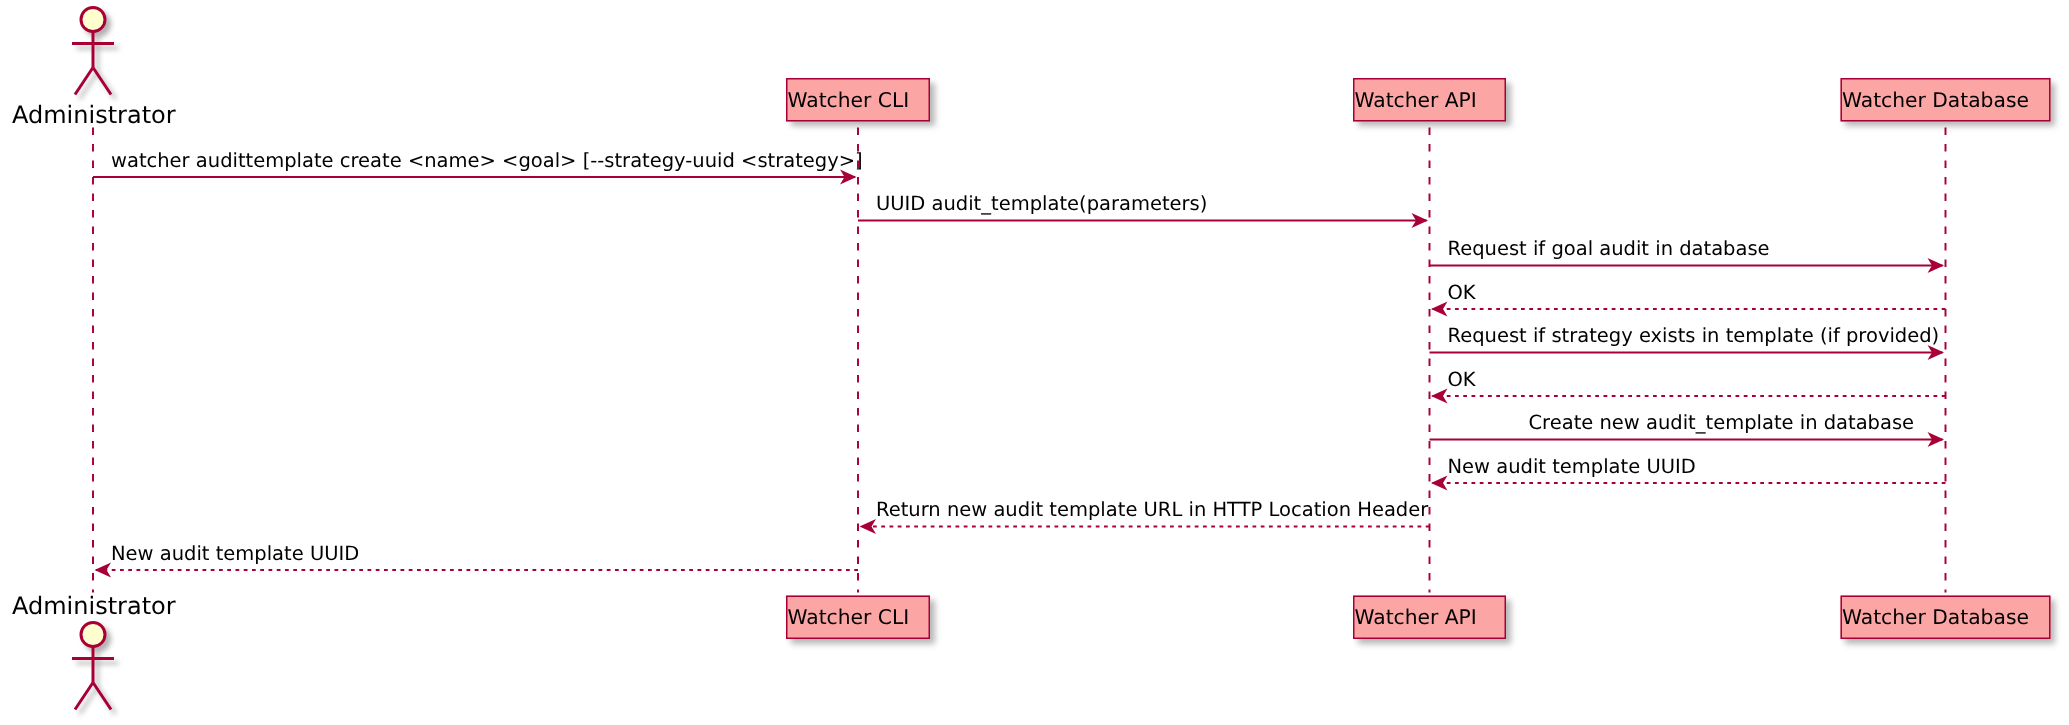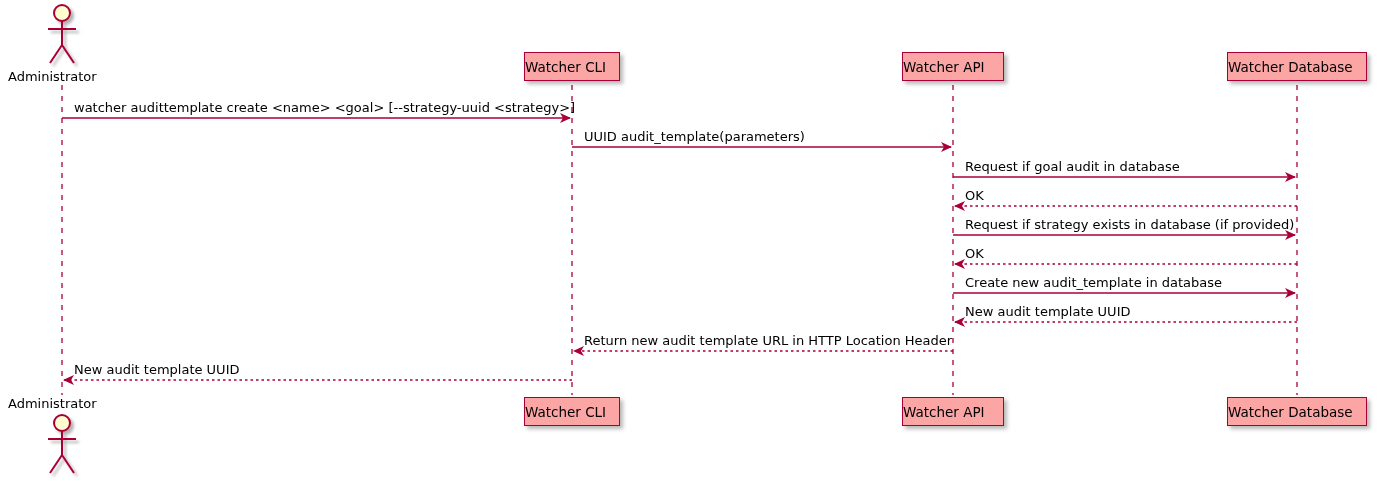--- a/index.html
+++ b/index.html
@@ -22,21 +22,21 @@
   }
   .lbl {
     position: absolute;
     font-family: "DejaVu Sans", sans-serif;
     font-size: 13px;
     color: #000000;
     white-space: nowrap;
     line-height: 14px;
   }
   .msg-label { font-size: 13px; }
-  .actor-label { font-size: 13px; }
+  .actor-label { font-size: 16px; }
   .participant-box {
     position: absolute;
     background: #fca5a5;
     border: 1.5px solid #A80036;
     box-shadow: 3px 3px 4px rgba(0,0,0,0.28);
     box-sizing: border-box;
     display: flex;
     align-items: center;
   }
   .participant-box span {
@@ -112,23 +112,23 @@
       </g>
       <g>
         <line x1="572" y1="380" x2="64" y2="380" stroke="#A80036" stroke-width="1.4" stroke-dasharray="2.5,3"></line>
         <path d="M 63 380 L 74 375 L 71 380 L 74 385 Z" fill="#A80036"></path>
       </g>
     </svg>
     <div class="lbl msg-label" style="top: 101px; left: 74px;">watcher audittemplate create &lt;name&gt; &lt;goal&gt; [--strategy-uuid &lt;strategy&gt;]</div>
     <div class="lbl msg-label" style="top: 130px; left: 584px;">UUID audit_template(parameters)</div>
     <div class="lbl msg-label" style="top: 160px; left: 965px;">Request if goal audit in database</div>
     <div class="lbl msg-label" style="top: 189px; left: 965px;">OK</div>
-    <div class="lbl msg-label" style="top: 218px; left: 965px;">Request if strategy exists in database (if provided)</div>
+    <div class="lbl msg-label" style="top: 218px; left: 965px;">Request if strategy exists in template (if provided)</div>
     <div class="lbl msg-label" style="top: 247px; left: 965px;">OK</div>
-    <div class="lbl msg-label" style="top: 276px; left: 965px;">Create new audit_template in database</div>
+    <div class="lbl msg-label" style="top: 276px; left: 1019px;">Create new audit_template in database</div>
     <div class="lbl msg-label" style="top: 305px; left: 965px;">New audit template UUID</div>
     <div class="lbl msg-label" style="top: 334px; left: 584px;">Return new audit template URL in HTTP Location Header</div>
     <div class="lbl msg-label" style="top: 363px; left: 74px;">New audit template UUID</div>
     <div class="participant-box" style="left: 524px; top: 52px; width: 96px; height: 29px;">
       <span>Watcher CLI</span>
     </div>
     <div class="participant-box" style="left: 524px; top: 397px; width: 96px; height: 29px;">
       <span>Watcher CLI</span>
     </div>
     <div class="participant-box" style="left: 902px; top: 52px; width: 102px; height: 29px;">

